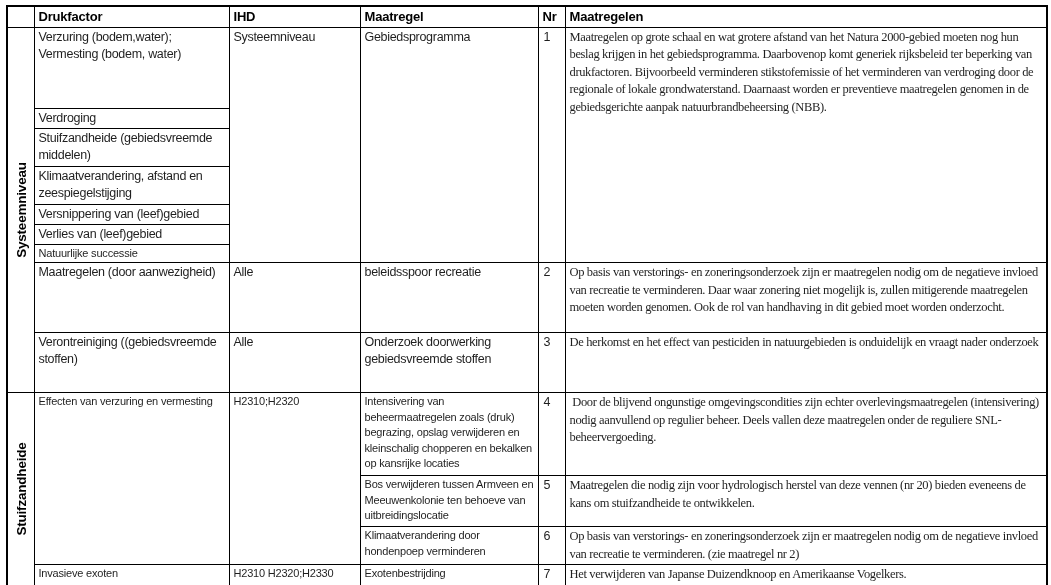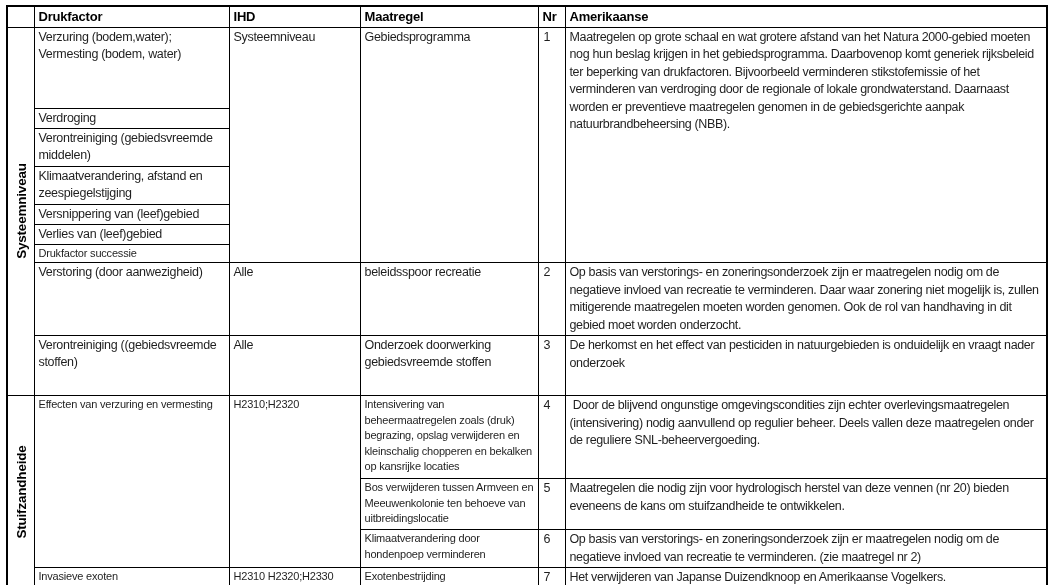--- a/index.html
+++ b/index.html
@@ -37,20 +37,21 @@
   }
   td {
     font-size: 12.5px;
     letter-spacing: -0.3px;
     line-height: 17px;
   }
   td.toe {
     letter-spacing: -0.35px;
     line-height: 17.5px;
     white-space: pre-wrap;
+    font-family: Liberation Serif, serif;
   }
   td.small {
     font-size: 11px;
     letter-spacing: -0.2px;
     line-height: 15.5px;
   }
   td.nr {
     padding-left: 5px;
   }
   td.group-cell {
@@ -82,55 +83,55 @@
     <col style="width:27px">
     <col style="width:482px">
   </colgroup>
   <thead>
     <tr style="height:21px">
       <th></th>
       <th>Drukfactor</th>
       <th>IHD</th>
       <th>Maatregel</th>
       <th>Nr</th>
-      <th>Amerikaanse</th>
+      <th>Maatregelen</th>
     </tr>
   </thead>
   <tbody>
 
     <tr style="height:81px">
       <td class="group-cell" rowspan="9">
         <div class="vlabel">Systeemniveau</div>
       </td>
       <td>Verzuring (bodem,water); Vermesting (bodem, water)</td>
       <td rowspan="7">Systeemniveau</td>
       <td rowspan="7">Gebiedsprogramma</td>
       <td rowspan="7" class="nr">1</td>
       <td rowspan="7" class="toe">Maatregelen op grote schaal en wat grotere afstand van het Natura 2000-gebied moeten nog hun beslag krijgen in het gebiedsprogramma. Daarbovenop komt generiek rijksbeleid ter beperking van drukfactoren. Bijvoorbeeld verminderen stikstofemissie of het verminderen van verdroging door de regionale of lokale grondwaterstand. Daarnaast worden er preventieve maatregelen genomen in de gebiedsgerichte aanpak natuurbrandbeheersing (NBB).</td>
     </tr>
     <tr style="height:19px">
       <td>Verdroging</td>
     </tr>
     <tr style="height:38px">
-      <td>Verontreiniging (gebiedsvreemde middelen)</td>
+      <td>Stuifzandheide (gebiedsvreemde middelen)</td>
     </tr>
     <tr style="height:38px">
       <td>Klimaatverandering, afstand en zeespiegelstijging</td>
     </tr>
     <tr style="height:18px">
       <td>Versnippering van (leef)gebied</td>
     </tr>
     <tr style="height:19px">
       <td>Verlies van (leef)gebied</td>
     </tr>
     <tr style="height:18px">
-      <td class="small">Drukfactor successie</td>
+      <td class="small">Natuurlijke successie</td>
     </tr>
     <tr style="height:70px">
-      <td>Verstoring (door aanwezigheid)</td>
+      <td>Maatregelen (door aanwezigheid)</td>
       <td>Alle</td>
       <td>beleidsspoor recreatie</td>
       <td class="nr">2</td>
       <td class="toe">Op basis van verstorings- en zoneringsonderzoek zijn er maatregelen nodig om de negatieve invloed van recreatie te verminderen. Daar waar zonering niet mogelijk is, zullen mitigerende maatregelen moeten worden genomen. Ook de rol van handhaving in dit gebied moet worden onderzocht.</td>
     </tr>
     <tr style="height:60px">
       <td>Verontreiniging ((gebiedsvreemde stoffen)</td>
       <td>Alle</td>
       <td>Onderzoek doorwerking gebiedsvreemde stoffen</td>
       <td class="nr">3</td>

